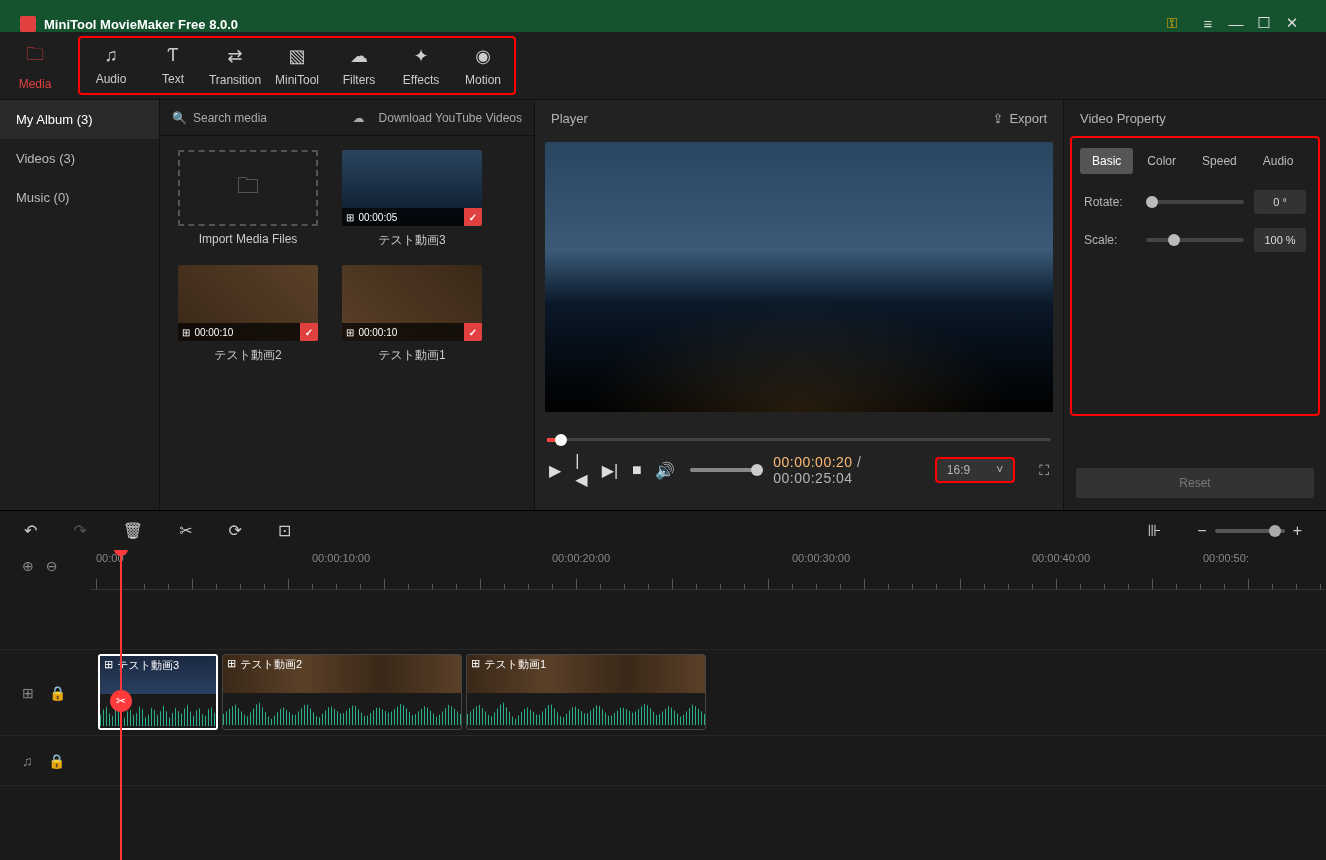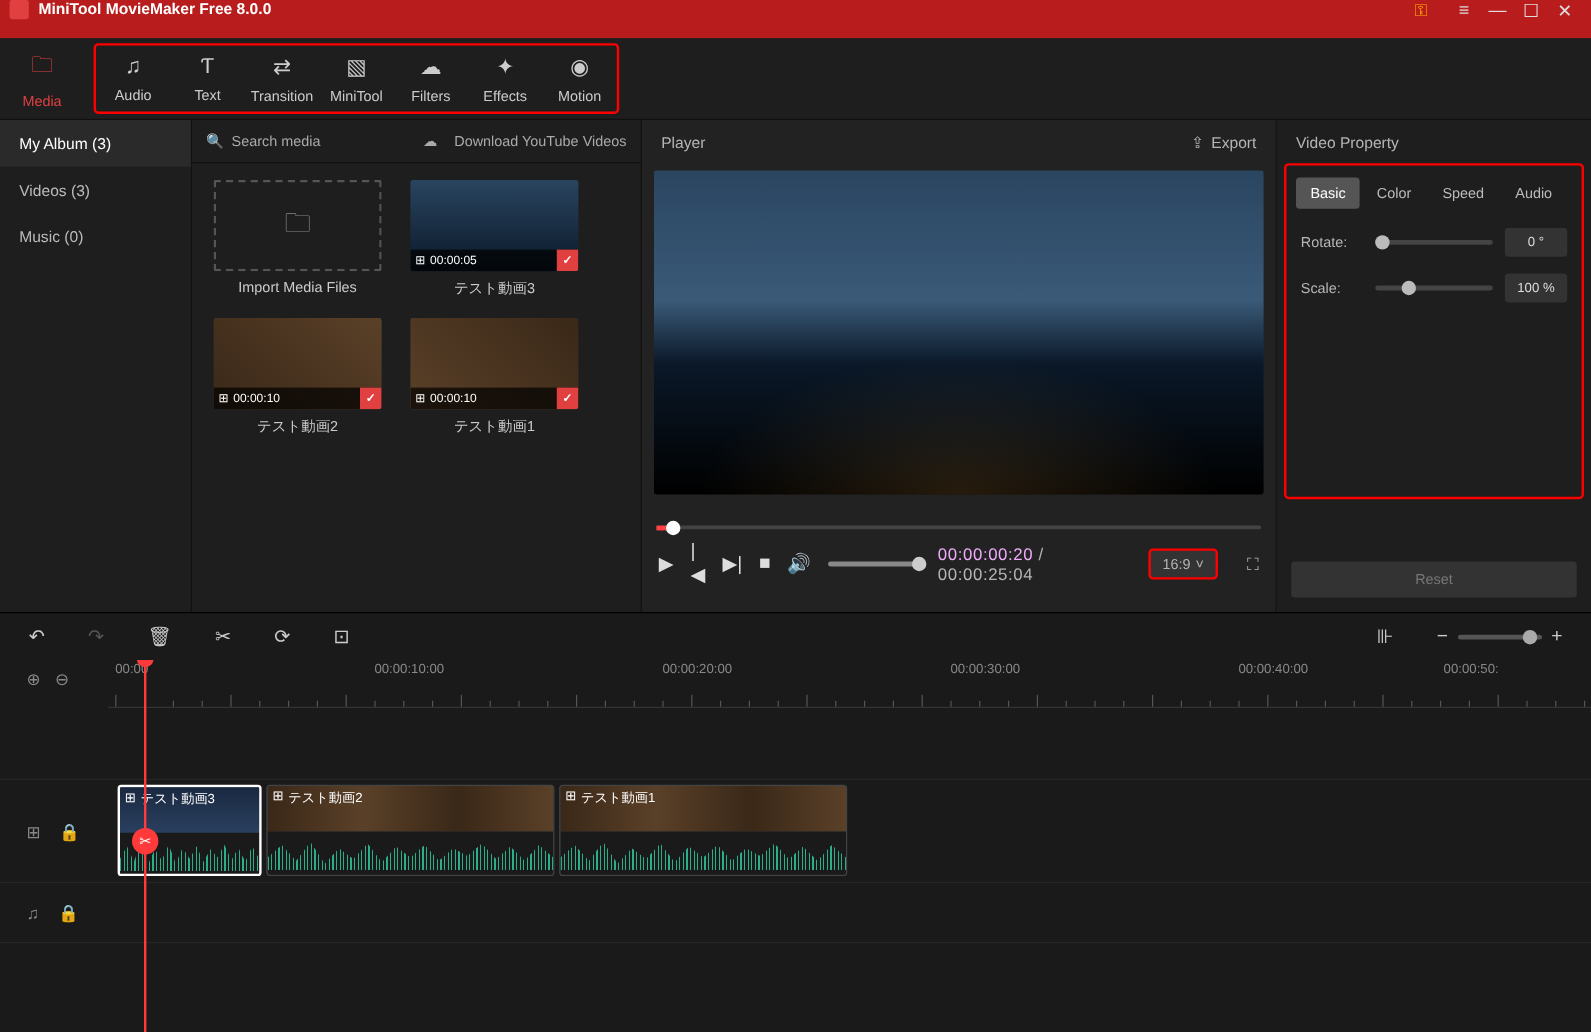--- a/index.html
+++ b/index.html
@@ -1,17 +1,17 @@
 <!DOCTYPE html>
 <html><head>
 <meta charset="utf-8">
 <style>
 *{margin:0;padding:0;box-sizing:border-box;font-family:"Segoe UI",Arial,sans-serif;user-select:none}
 body{width:1326px;height:860px;background:#1a1a1a;color:#b5b5b5;font-size:12px;overflow:hidden}
-.titlebar{height:32px;background:#b91c1c;display:flex;align-items:flex-start;padding:0 8px;color:#fff;font-size:13px}
+.titlebar{height:32px;background:#14532d;display:flex;align-items:flex-end;padding:0 20px;color:#fff;font-size:13px}
 .titlebar .logo{width:16px;height:16px;background:#e04040;margin-right:8px;border-radius:2px}
 .titlebar .title{flex:1;font-weight:600}
 .titlebar .win-btn{width:28px;text-align:center;font-size:15px;color:#ddd;cursor:pointer}
 .titlebar .key{color:#ffb300;font-size:14px;margin-right:8px}
 .toolbar-row{height:68px;background:#1e1e1e;border-bottom:1px solid #111;display:flex;gap:8px;padding:0 4px}
 .tool-btn{width:62px;display:flex;flex-direction:column;align-items:center;justify-content:center;gap:6px;font-size:12px;color:#ccc;cursor:pointer}
 .tool-btn.active{color:#e04040}
 .tool-btn .ico{font-size:18px}
 .redbox{border:2px solid #ff0000;border-radius:4px;display:flex;margin-left:4px;margin-top:4px;margin-bottom:4px}
 .mid{display:flex;height:410px}
@@ -34,22 +34,22 @@
 .preview .reflect{position:absolute;bottom:0;left:0;right:0;height:50%;background:radial-gradient(ellipse at 50% 100%,rgba(255,180,80,.15) 0%,transparent 60%)}
 .p-seek{height:20px;margin:12px 12px 0;position:relative}
 .p-seek .track{position:absolute;top:8px;left:0;right:0;height:4px;background:#444;border-radius:2px}
 .p-seek .prog{position:absolute;top:8px;left:0;width:12px;height:4px;background:#ff4040}
 .p-seek .knob{position:absolute;top:4px;left:8px;width:12px;height:12px;background:#fff;border-radius:50%}
 .p-ctrl{height:40px;display:flex;align-items:center;padding:0 14px;gap:14px}
 .p-ctrl .ic{font-size:16px;color:#ddd;cursor:pointer}
 .p-ctrl .vol{width:100px;height:4px;background:#888;border-radius:2px;position:relative}
 .p-ctrl .vol .kn{position:absolute;right:-4px;top:-4px;width:12px;height:12px;background:#ccc;border-radius:50%}
 .p-ctrl .time{margin-left:auto;font-size:14px;letter-spacing:.5px}
-.p-ctrl .time .cur{color:#f0abfc}
-.p-ctrl .asp{border:2px solid #ff0000;padding:4px 10px;display:flex;align-items:center;gap:4px;font-size:12px;background:#333;cursor:pointer;border-radius:4px;margin-left:28px}
+.p-ctrl .time .cur{color:#fdba74}
+.p-ctrl .asp{border:2px solid #ff0000;padding:4px 10px;display:flex;align-items:center;gap:26px;font-size:12px;background:#333;cursor:pointer;border-radius:4px;margin-left:28px}
 .p-ctrl .fs{margin-left:10px;font-size:14px;cursor:pointer}
 .prop{width:262px;background:#1e1e1e;display:flex;flex-direction:column}
 .prop-head{height:36px;display:flex;align-items:center;padding:0 16px;font-size:13px}
 .prop-body{border:2px solid #ff0000;border-radius:4px;margin:0 6px 6px;padding:10px 8px;height:280px}
 .prop-tabs{display:flex;gap:2px;margin-bottom:16px}
 .prop-tab{padding:6px 12px;font-size:12px;cursor:pointer;color:#bbb;background:#333;border-radius:3px}
 .prop-tab.active{background:#555;color:#fff}
 .prop-row{display:flex;align-items:center;margin:14px 4px;gap:10px;font-size:12px}
 .prop-row .lbl{width:52px}
 .flip-btn{width:28px;height:28px;background:#3a3a3a;display:flex;align-items:center;justify-content:center;border-radius:3px;cursor:pointer;font-size:14px}

